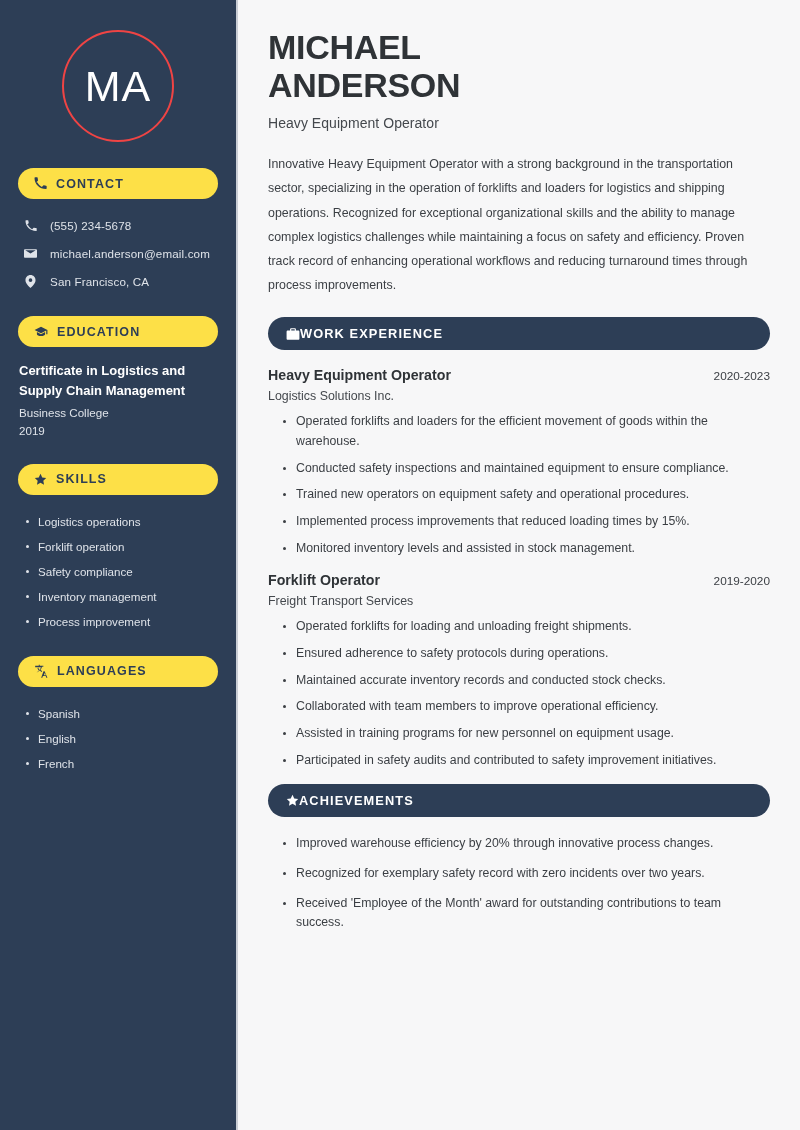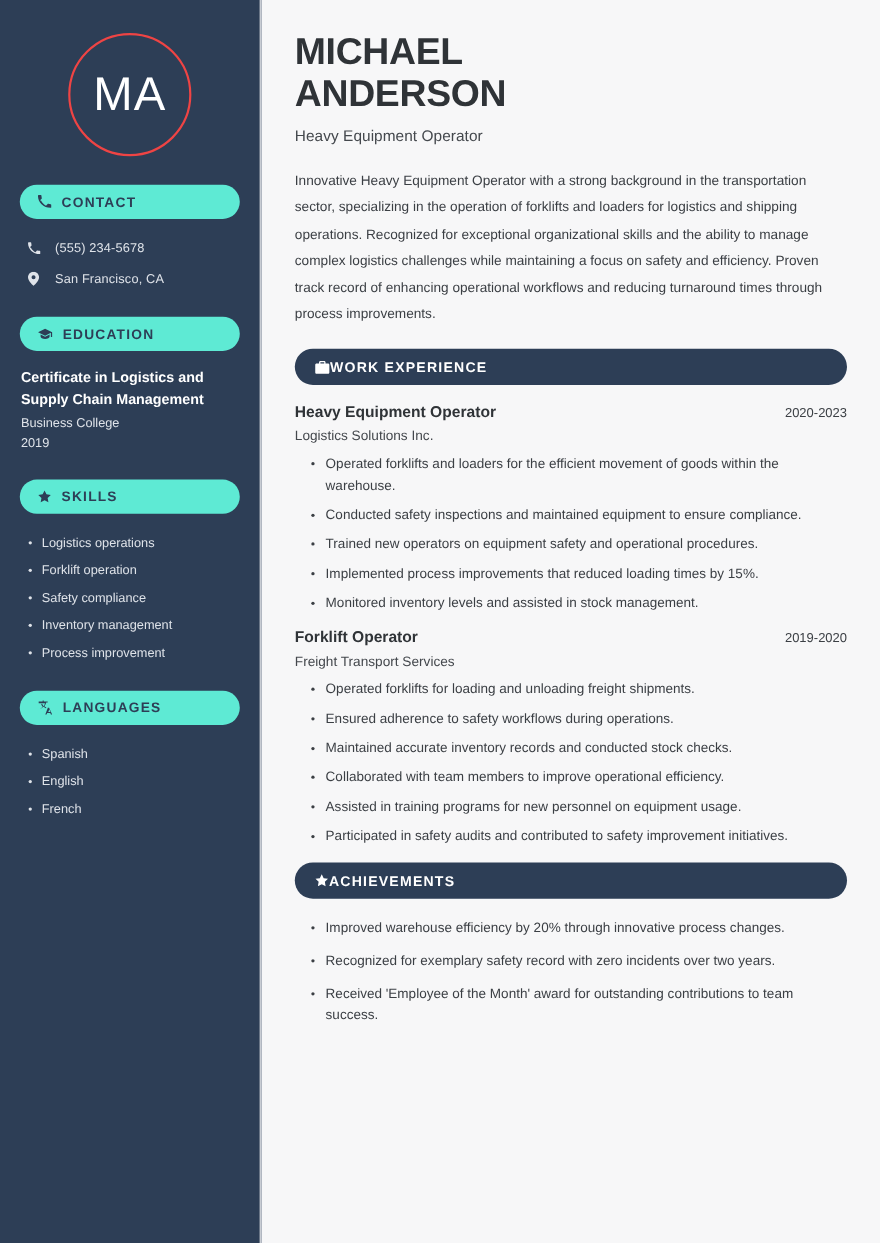--- a/index.html
+++ b/index.html
@@ -44,21 +44,21 @@
   }
   .avatar-initials {
     color: #ffffff;
     font-size: 43px;
     font-weight: 400;
     letter-spacing: 1px;
     line-height: 1;
   }
 
   .pill {
-    background: #5eead4;
+    background: #fde047;
     border-radius: 20px;
     height: 31px;
     display: flex;
     align-items: center;
     gap: 9px;
     padding: 0 16px;
     margin-bottom: 14px;
   }
   .pill-label {
     color: #2d3e56;
@@ -239,20 +239,28 @@
       <div class="contact-row">
         <span class="ic">
           <svg width="12" height="12" viewBox="0 0 24 24" fill="#dfe3e9">
             <path d="M6.6 10.8c1.9 3.7 4.9 6.7 8.6 8.6l2.9-2.9c.4-.4.9-.5 1.3-.3 1.2.4 2.6.6 4 .6.7 0 1.2.5 1.2 1.2V22c0 .7-.5 1.2-1.2 1.2C10.6 23.2 1 13.6 1 1.8 1 1.1 1.5.6 2.2.6H6c.7 0 1.2.5 1.2 1.2 0 1.4.2 2.8.6 4 .1.4 0 .9-.3 1.3l-2.9 2.9z" transform="scale(0.95)"></path>
           </svg>
         </span>
         <span class="contact-text">(555) 234-5678</span>
       </div>
       <div class="contact-row">
         <span class="ic">
+          <svg width="13" height="13" viewBox="0 0 24 24" fill="#dfe3e9">
+            <path d="M2 4h20c1.1 0 2 .9 2 2v12c0 1.1-.9 2-2 2H2c-1.1 0-2-.9-2-2V6c0-1.1.9-2 2-2zm10 8.2L21.6 6H2.4L12 12.2z"></path>
+          </svg>
+        </span>
+        <span class="contact-text">michael.anderson@email.com</span>
+      </div>
+      <div class="contact-row">
+        <span class="ic">
           <svg width="11" height="13" viewBox="0 0 24 28" fill="#dfe3e9">
             <path d="M12 0C5.9 0 1 4.9 1 11c0 8.2 11 17 11 17s11-8.8 11-17c0-6.1-4.9-11-11-11zm0 15a4 4 0 110-8 4 4 0 010 8z"></path>
           </svg>
         </span>
         <span class="contact-text">San Francisco, CA</span>
       </div>
     </div>
 
     <div class="pill">
       <span class="ic">
@@ -341,21 +349,21 @@
     </div>
 
     <div class="job">
       <div class="job-head">
         <span class="job-title">Forklift Operator</span>
         <span class="job-dates">2019-2020</span>
       </div>
       <div class="job-company">Freight Transport Services</div>
       <ul class="bullets">
         <li>Operated forklifts for loading and unloading freight shipments.</li>
-        <li>Ensured adherence to safety workflows during operations.</li>
+        <li>Ensured adherence to safety protocols during operations.</li>
         <li>Maintained accurate inventory records and conducted stock checks.</li>
         <li>Collaborated with team members to improve operational efficiency.</li>
         <li>Assisted in training programs for new personnel on equipment usage.</li>
         <li>Participated in safety audits and contributed to safety improvement initiatives.</li>
       </ul>
     </div>
 
     <div class="sec-bar ach-bar">
       <span class="ic">
         <svg width="13" height="13" viewBox="0 0 24 24" fill="#ffffff">

